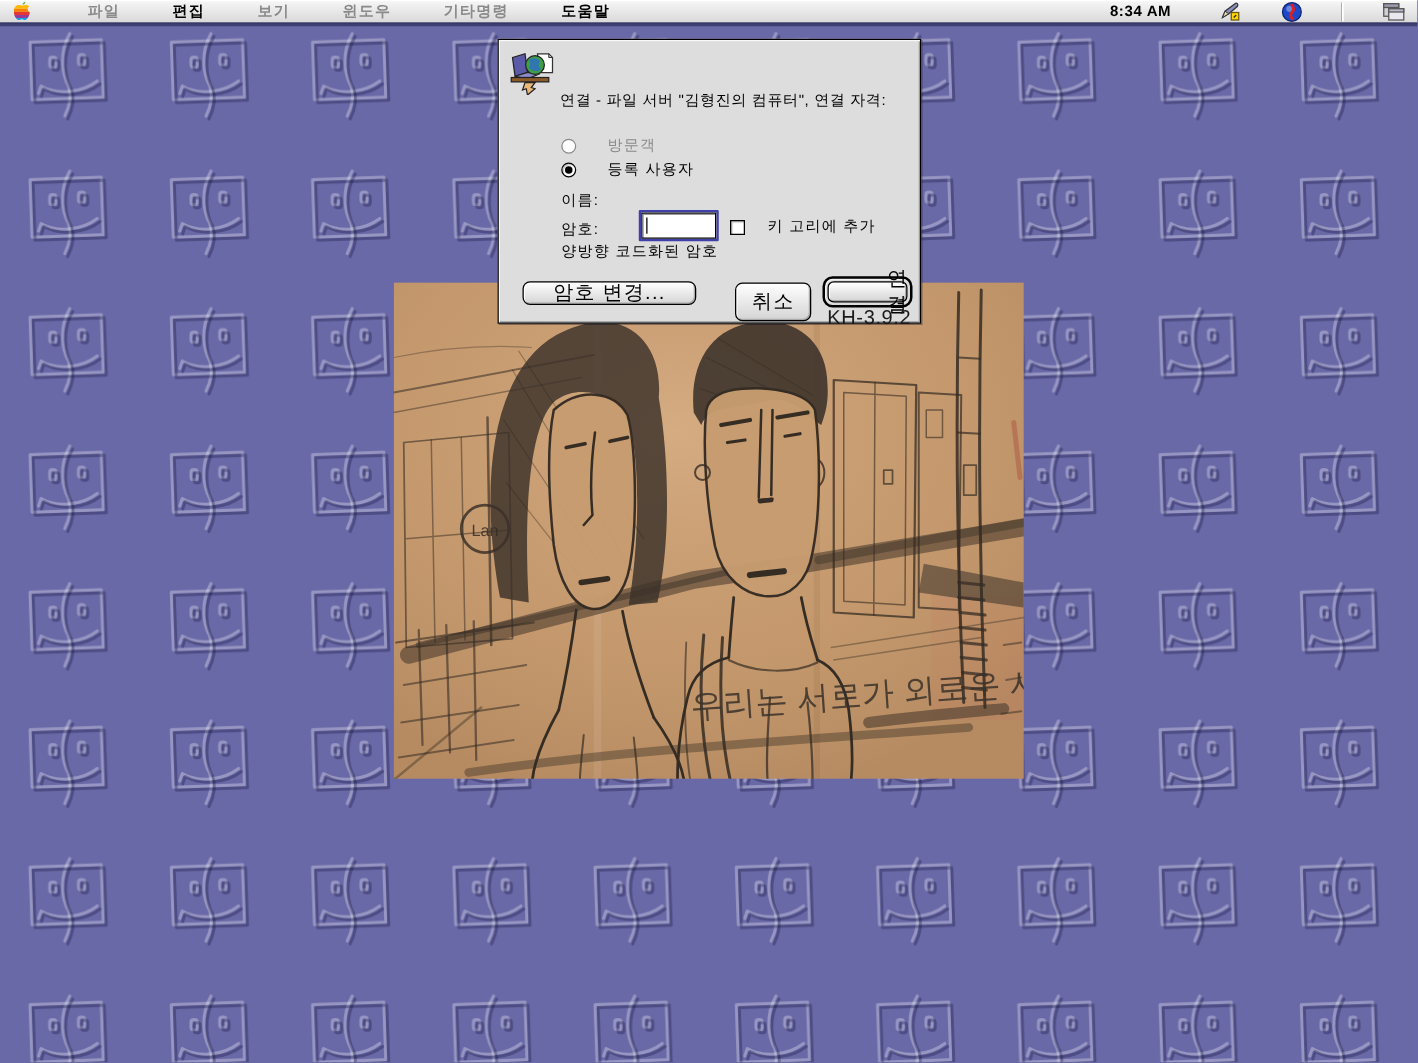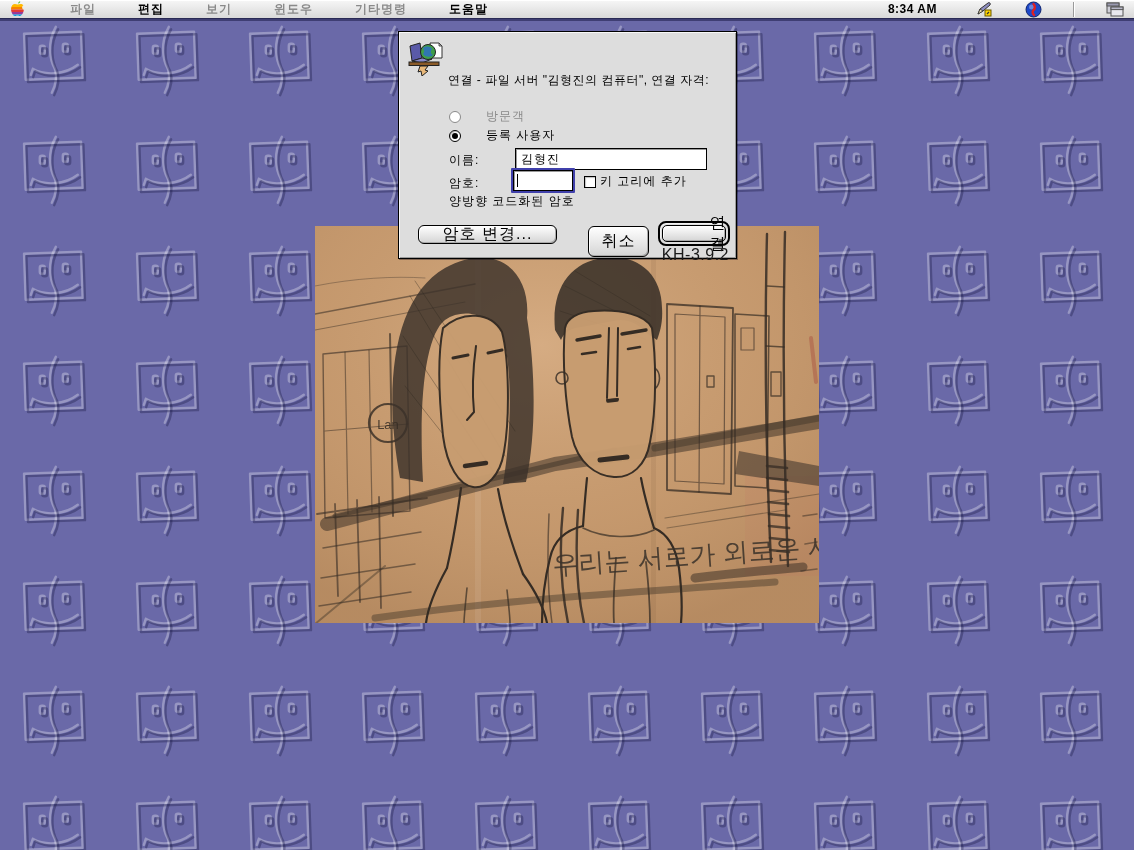--- a/index.html
+++ b/index.html
@@ -59,21 +59,21 @@
   }
   .pw-wrap {
     position:absolute; left:112px; top:136px; width:64px; height:25px;
     border:2px solid #4040ab; border-radius:1px; background:#fff; padding:0;
   }
   .pw-field {
     width:100%; height:100%; background:#fff; border:1px solid #000;
     box-shadow: inset 1px 1px 0 #9a9a9a; position:relative;
   }
   .caret { position:absolute; left:3px; top:3px; width:1px; height:13px; background:#000; }
-  .checkbox-row { position:absolute; left:185px; top:141px; display:flex; align-items:center; gap:4px; letter-spacing:1px; }
+  .checkbox-row { position:absolute; left:185px; top:141px; display:flex; align-items:center; gap:18px; letter-spacing:1px; }
   .checkbox {
     width:12px; height:12px; border:1px solid #000; background:#fff;
     box-shadow: inset 1px 1px 1px rgba(0,0,0,0.25);
   }
   .crypt-note { position:absolute; left:50px; top:161px; letter-spacing:1px; }
   .btn {
     position:absolute; height:19px; border:1px solid #000; border-radius:6px;
     background:linear-gradient(#ffffff,#d4d4d4);
     box-shadow: inset 1px 1px 0 #ffffff, inset -1px -1px 0 #aaaaaa;
     display:flex; align-items:center; justify-content:center;
@@ -275,21 +275,20 @@
     <span>방문객</span>
   </div>
   <div class="radio-row registered">
     <span class="radio">
         <span class="dot"></span>
       </span>
     <span>등록 사용자</span>
   </div>
 
   <div class="field-label" style="top:120px;">이름:</div>
-  <div class="name-field">김형진</div>
 
   <div class="field-label" style="top:143px;">암호:</div>
   <div class="pw-wrap">
     <div class="pw-field">
         <span class="caret"></span>
       </div>
   </div>
 
   <div class="checkbox-row">
     <span class="checkbox"></span>

